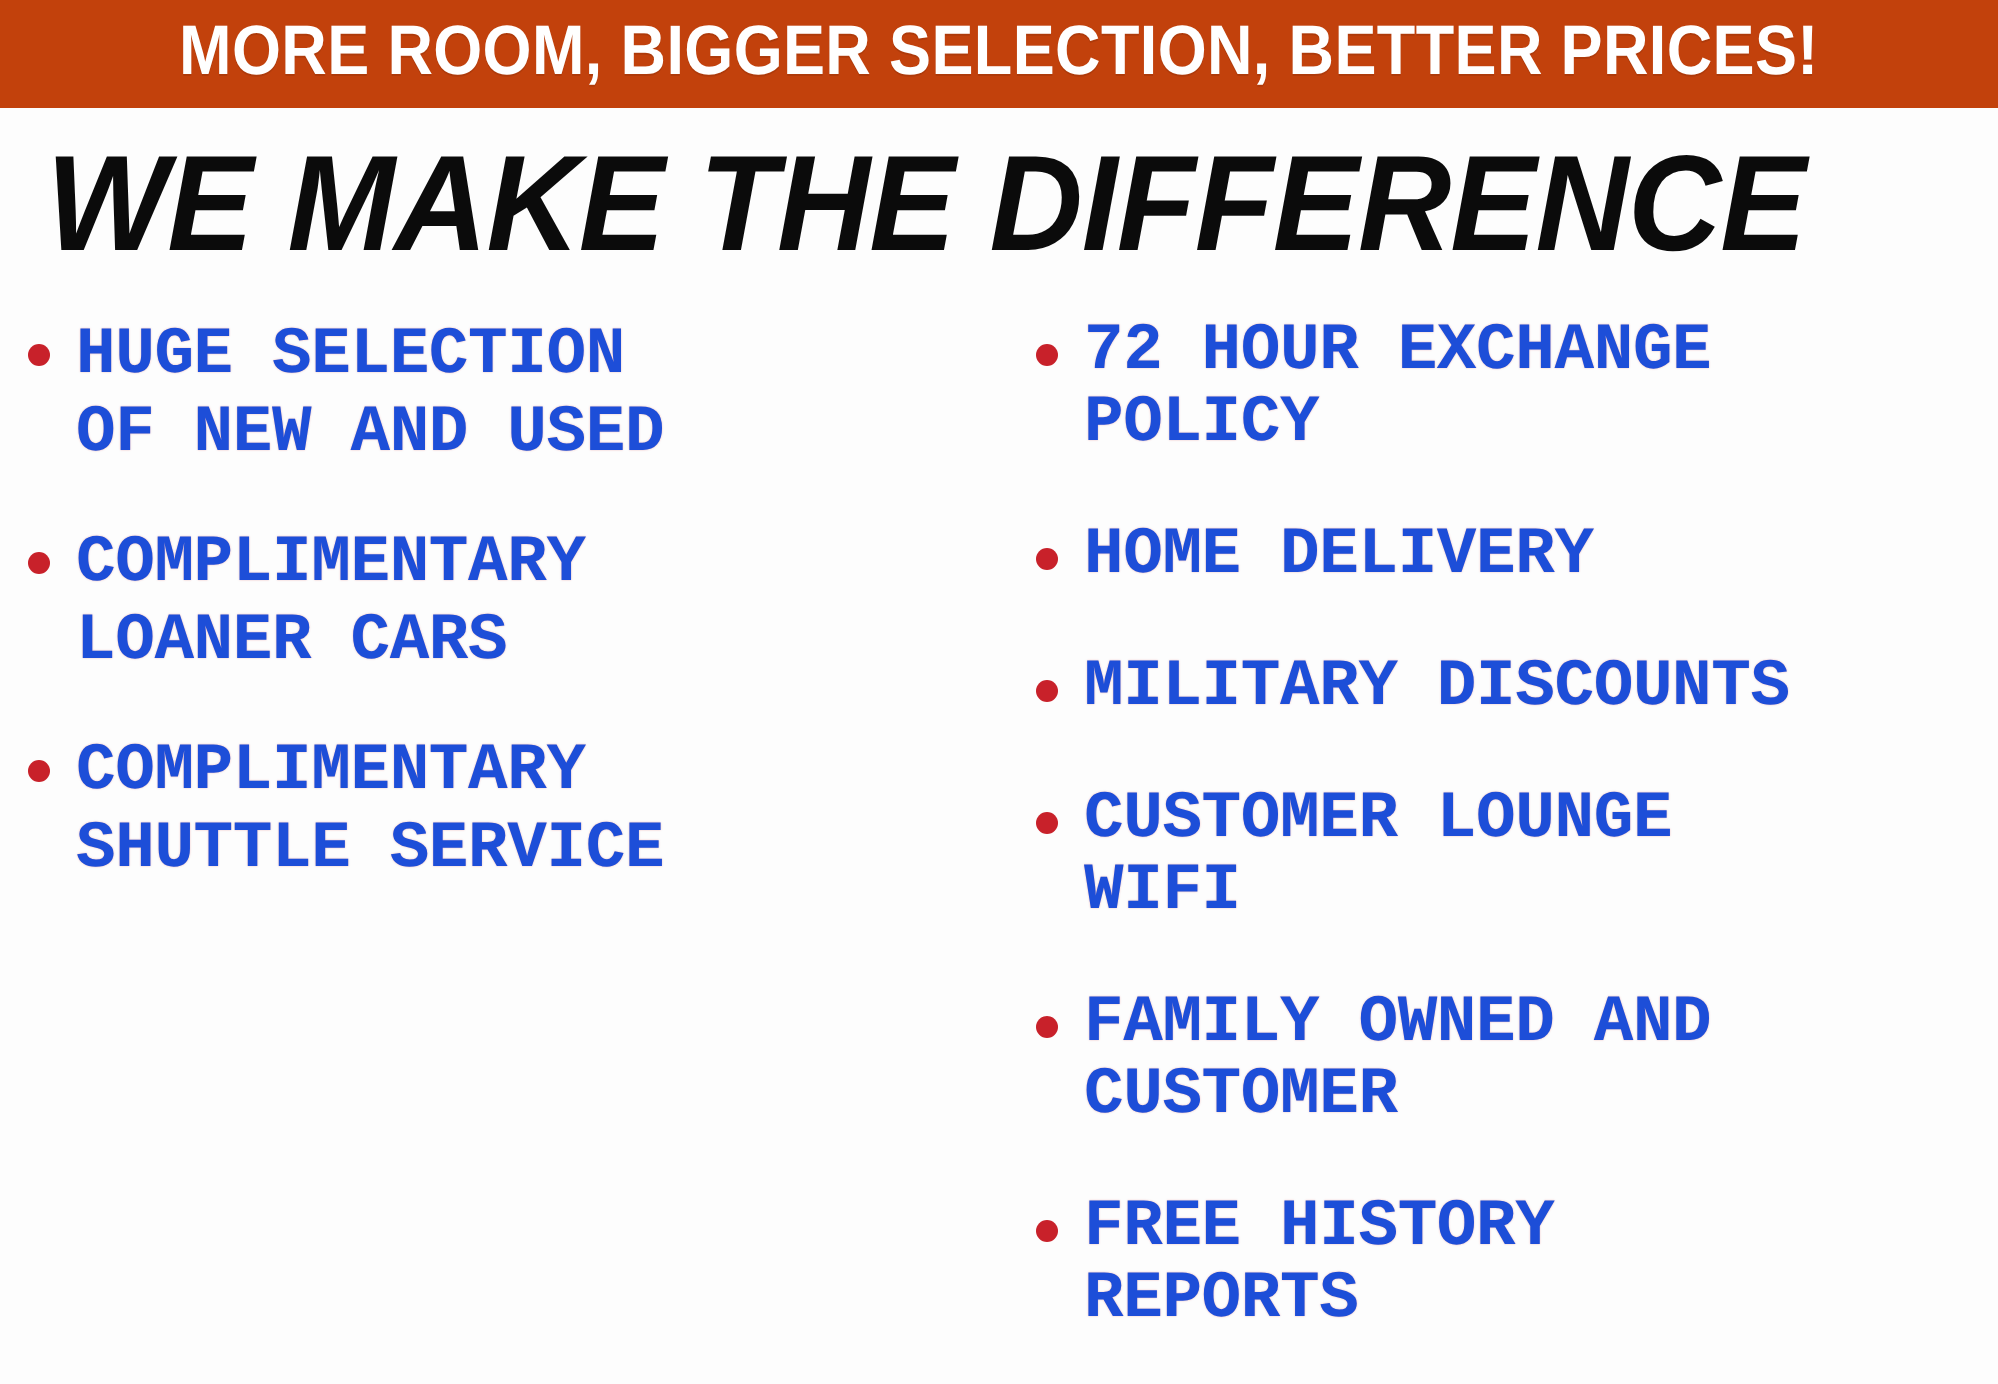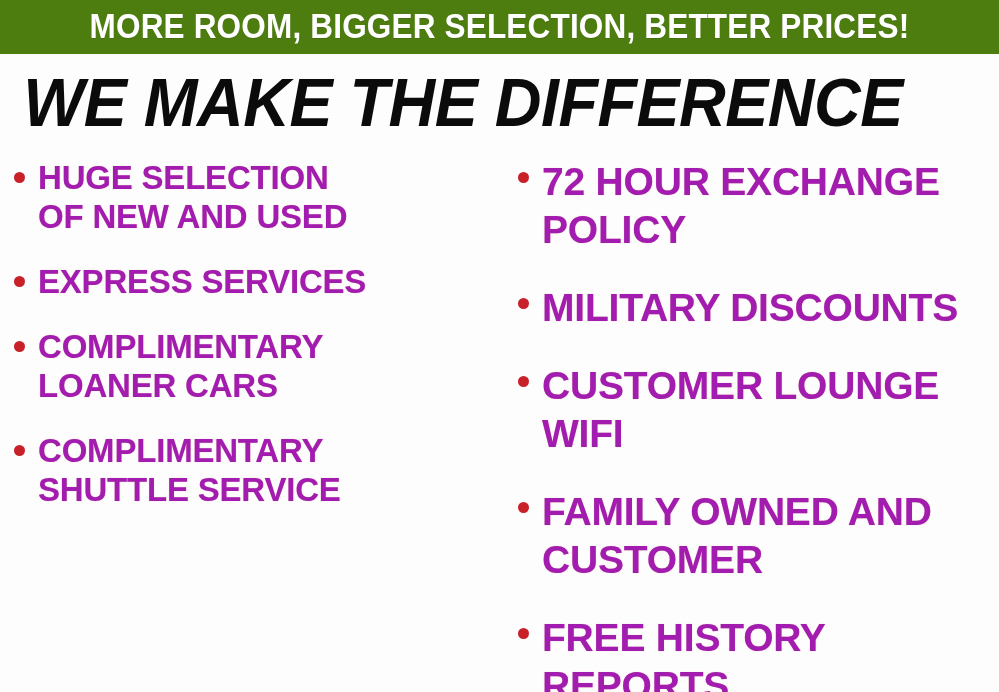--- a/index.html
+++ b/index.html
@@ -21,21 +21,21 @@
     background: #fdfdfd;
   }
 
   
   .banner {
     position: absolute;
     left: 0;
     top: 0;
     width: 999px;
     height: 54px;
-    background: #4d7c0f;
+    background: #c2410c;
     display: flex;
     align-items: center;
     justify-content: center;
     box-sizing: border-box;
     padding-bottom: 3px;
   }
   .banner-text {
     color: #ffffff;
     font-family: "Liberation Sans Narrow", "Liberation Sans", sans-serif;
     font-weight: bold;
@@ -97,32 +97,32 @@
     flex: 0 0 auto;
     width: 11px;
     height: 11px;
     border-radius: 50%;
     background: #c8212a;
     margin-top: 14px;
     margin-right: 13px;
   }
   .bullet-label {
     flex: 1 1 auto;
-    color: #a21caf;
-    font-family: Liberation Sans, sans-serif;
+    color: #1d4ed8;
+    font-family: Liberation Mono, monospace;
     font-weight: bold;
     font-size: 33px;
     line-height: 39px;
     letter-spacing: -0.2px;
     white-space: pre-line;
     text-shadow: 0 0 1px rgba(200,33,42,0.35);
   }
   .col-right .bullet-label {
-    font-size: 39px;
-    line-height: 48px;
+    font-size: 33px;
+    line-height: 36px;
   }
 </style>
 </head>
 <body>
 
 <div class="ad-root">
 
   <div class="banner">
     <div class="banner-text">MORE ROOM, BIGGER SELECTION, BETTER PRICES!</div>
   </div>
@@ -134,39 +134,39 @@
   <div class="columns">
 
     <div class="col col-left">
       <div class="bullet-row">
         <span class="bullet-dot"></span>
         <span class="bullet-label">HUGE SELECTION
 OF NEW AND USED</span>
       </div>
       <div class="bullet-row">
         <span class="bullet-dot"></span>
-        <span class="bullet-label">EXPRESS SERVICES</span>
-      </div>
-      <div class="bullet-row">
-        <span class="bullet-dot"></span>
         <span class="bullet-label">COMPLIMENTARY
 LOANER CARS</span>
       </div>
       <div class="bullet-row">
         <span class="bullet-dot"></span>
         <span class="bullet-label">COMPLIMENTARY
 SHUTTLE SERVICE</span>
       </div>
     </div>
 
     <div class="col col-right">
       <div class="bullet-row">
         <span class="bullet-dot"></span>
         <span class="bullet-label">72 HOUR EXCHANGE
 POLICY</span>
+      </div>
+      <div class="bullet-row">
+        <span class="bullet-dot"></span>
+        <span class="bullet-label">HOME DELIVERY</span>
       </div>
       <div class="bullet-row">
         <span class="bullet-dot"></span>
         <span class="bullet-label">MILITARY DISCOUNTS</span>
       </div>
       <div class="bullet-row">
         <span class="bullet-dot"></span>
         <span class="bullet-label">CUSTOMER LOUNGE
 WIFI</span>
       </div>

